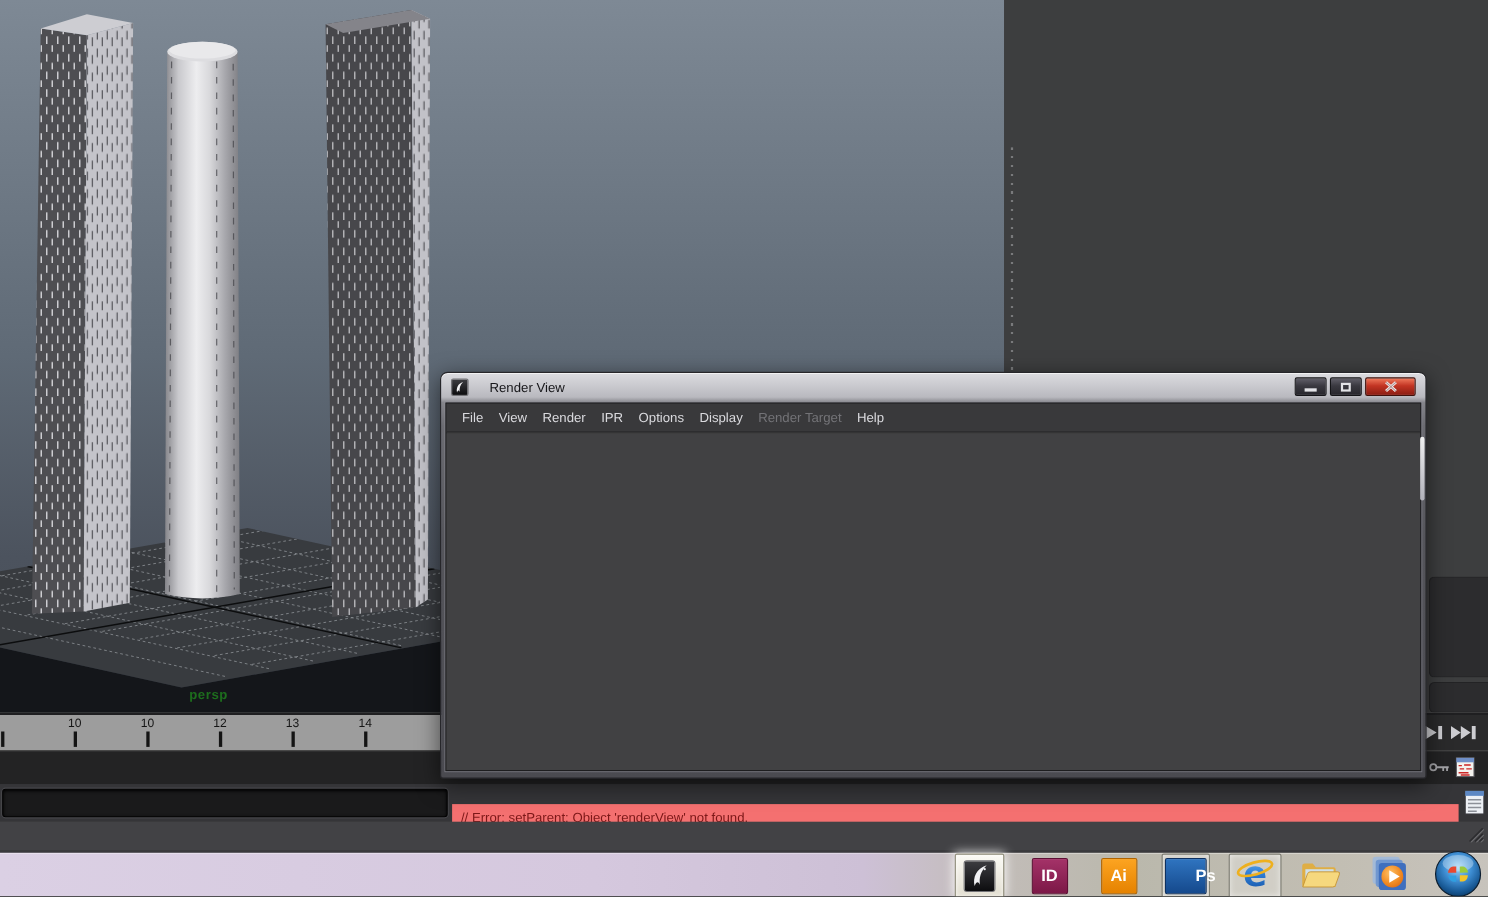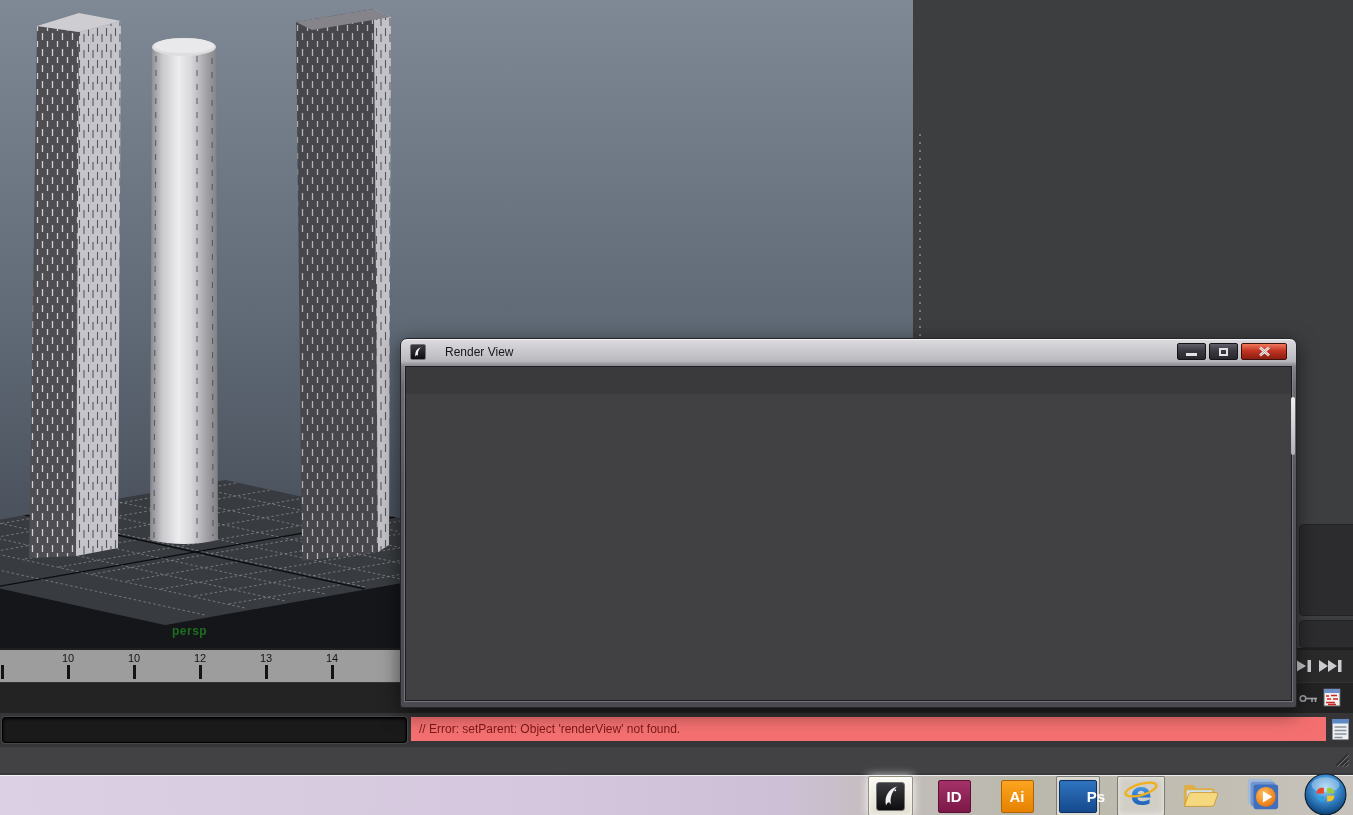--- a/index.html
+++ b/index.html
@@ -33,21 +33,21 @@
       background:linear-gradient(180deg,#95959a,#7d7d82); border:1px solid #5c5c60; border-radius:2px; }
   #range-end { position:absolute; right:16px; top:2px; font-size:12px; color:#2e2e31; }
   #range-handle { position:absolute; right:0; top:0; width:12px; height:17px; background:#aaaaae; border-left:1px solid #59595d; border-radius:1px; }
   #autokey-button { position:absolute; left:1299px; top:8px; }
   #animprefs-button { position:absolute; left:1323px; top:5px; }
 
   
   #command-row { position:absolute; left:0; top:713px; width:1353px; height:34px; background:#353538; }
   #command-input { position:absolute; left:2px; top:4px; width:405px; height:26px; background:#1a1a1b;
       border:1px solid #000; border-radius:3px; box-shadow:inset 0 1px 3px #000, 0 0 0 1px #47474b; }
-  #error-bar { position:absolute; left:411px; top:4px; width:915px; height:24px; background:#f47070;
+  #error-bar { position:absolute; left:411px; top:18px; width:915px; height:24px; background:#f47070;
       color:#7c1818; font-size:12px; line-height:24px; padding-left:8px; }
   #script-editor-button { position:absolute; left:1331px; top:5px; }
 
   
   #help-row { position:absolute; left:0; top:747px; width:1353px; height:26px; background:#424245; }
   #resize-grip { position:absolute; right:4px; bottom:2px; }
 
   
   #taskbar { position:absolute; left:0; top:773px; width:1353px; height:42px;
       background:linear-gradient(90deg,#dbd0e4 0%,#d5c8de 40%,#cdc0d6 58%,#c3bdba 66%,#bab8ac 76%,#c2beb3 90%,#c7c3bc 100%);
@@ -376,18 +376,28 @@
           </span>
         <span id="rv-close" class="rv-ctl">
           <svg width="13" height="11" viewBox="0 0 13 11">
             <path d="M2 1.5 L11 9.5 M11 1.5 L2 9.5" stroke="#f4f4f6" stroke-width="2.6"></path>
             <path d="M2 1.5 L11 9.5 M11 1.5 L2 9.5" stroke="#5a0f08" stroke-width="1" opacity="0.4"></path>
           </svg>
         </span>
       </div>
     </div>
     <div id="rv-inner">
+      <div id="rv-menubar">
+        <span class="menu-item">File</span>
+        <span class="menu-item">View</span>
+        <span class="menu-item">Render</span>
+        <span class="menu-item">IPR</span>
+        <span class="menu-item">Options</span>
+        <span class="menu-item">Display</span>
+        <span class="menu-item disabled">Render Target</span>
+        <span class="menu-item">Help</span>
+      </div>
       <div id="rv-canvas"></div>
     </div>
     <div id="rv-right-gloss"></div>
   </div>
 
 </div>
 
 </body></html>

